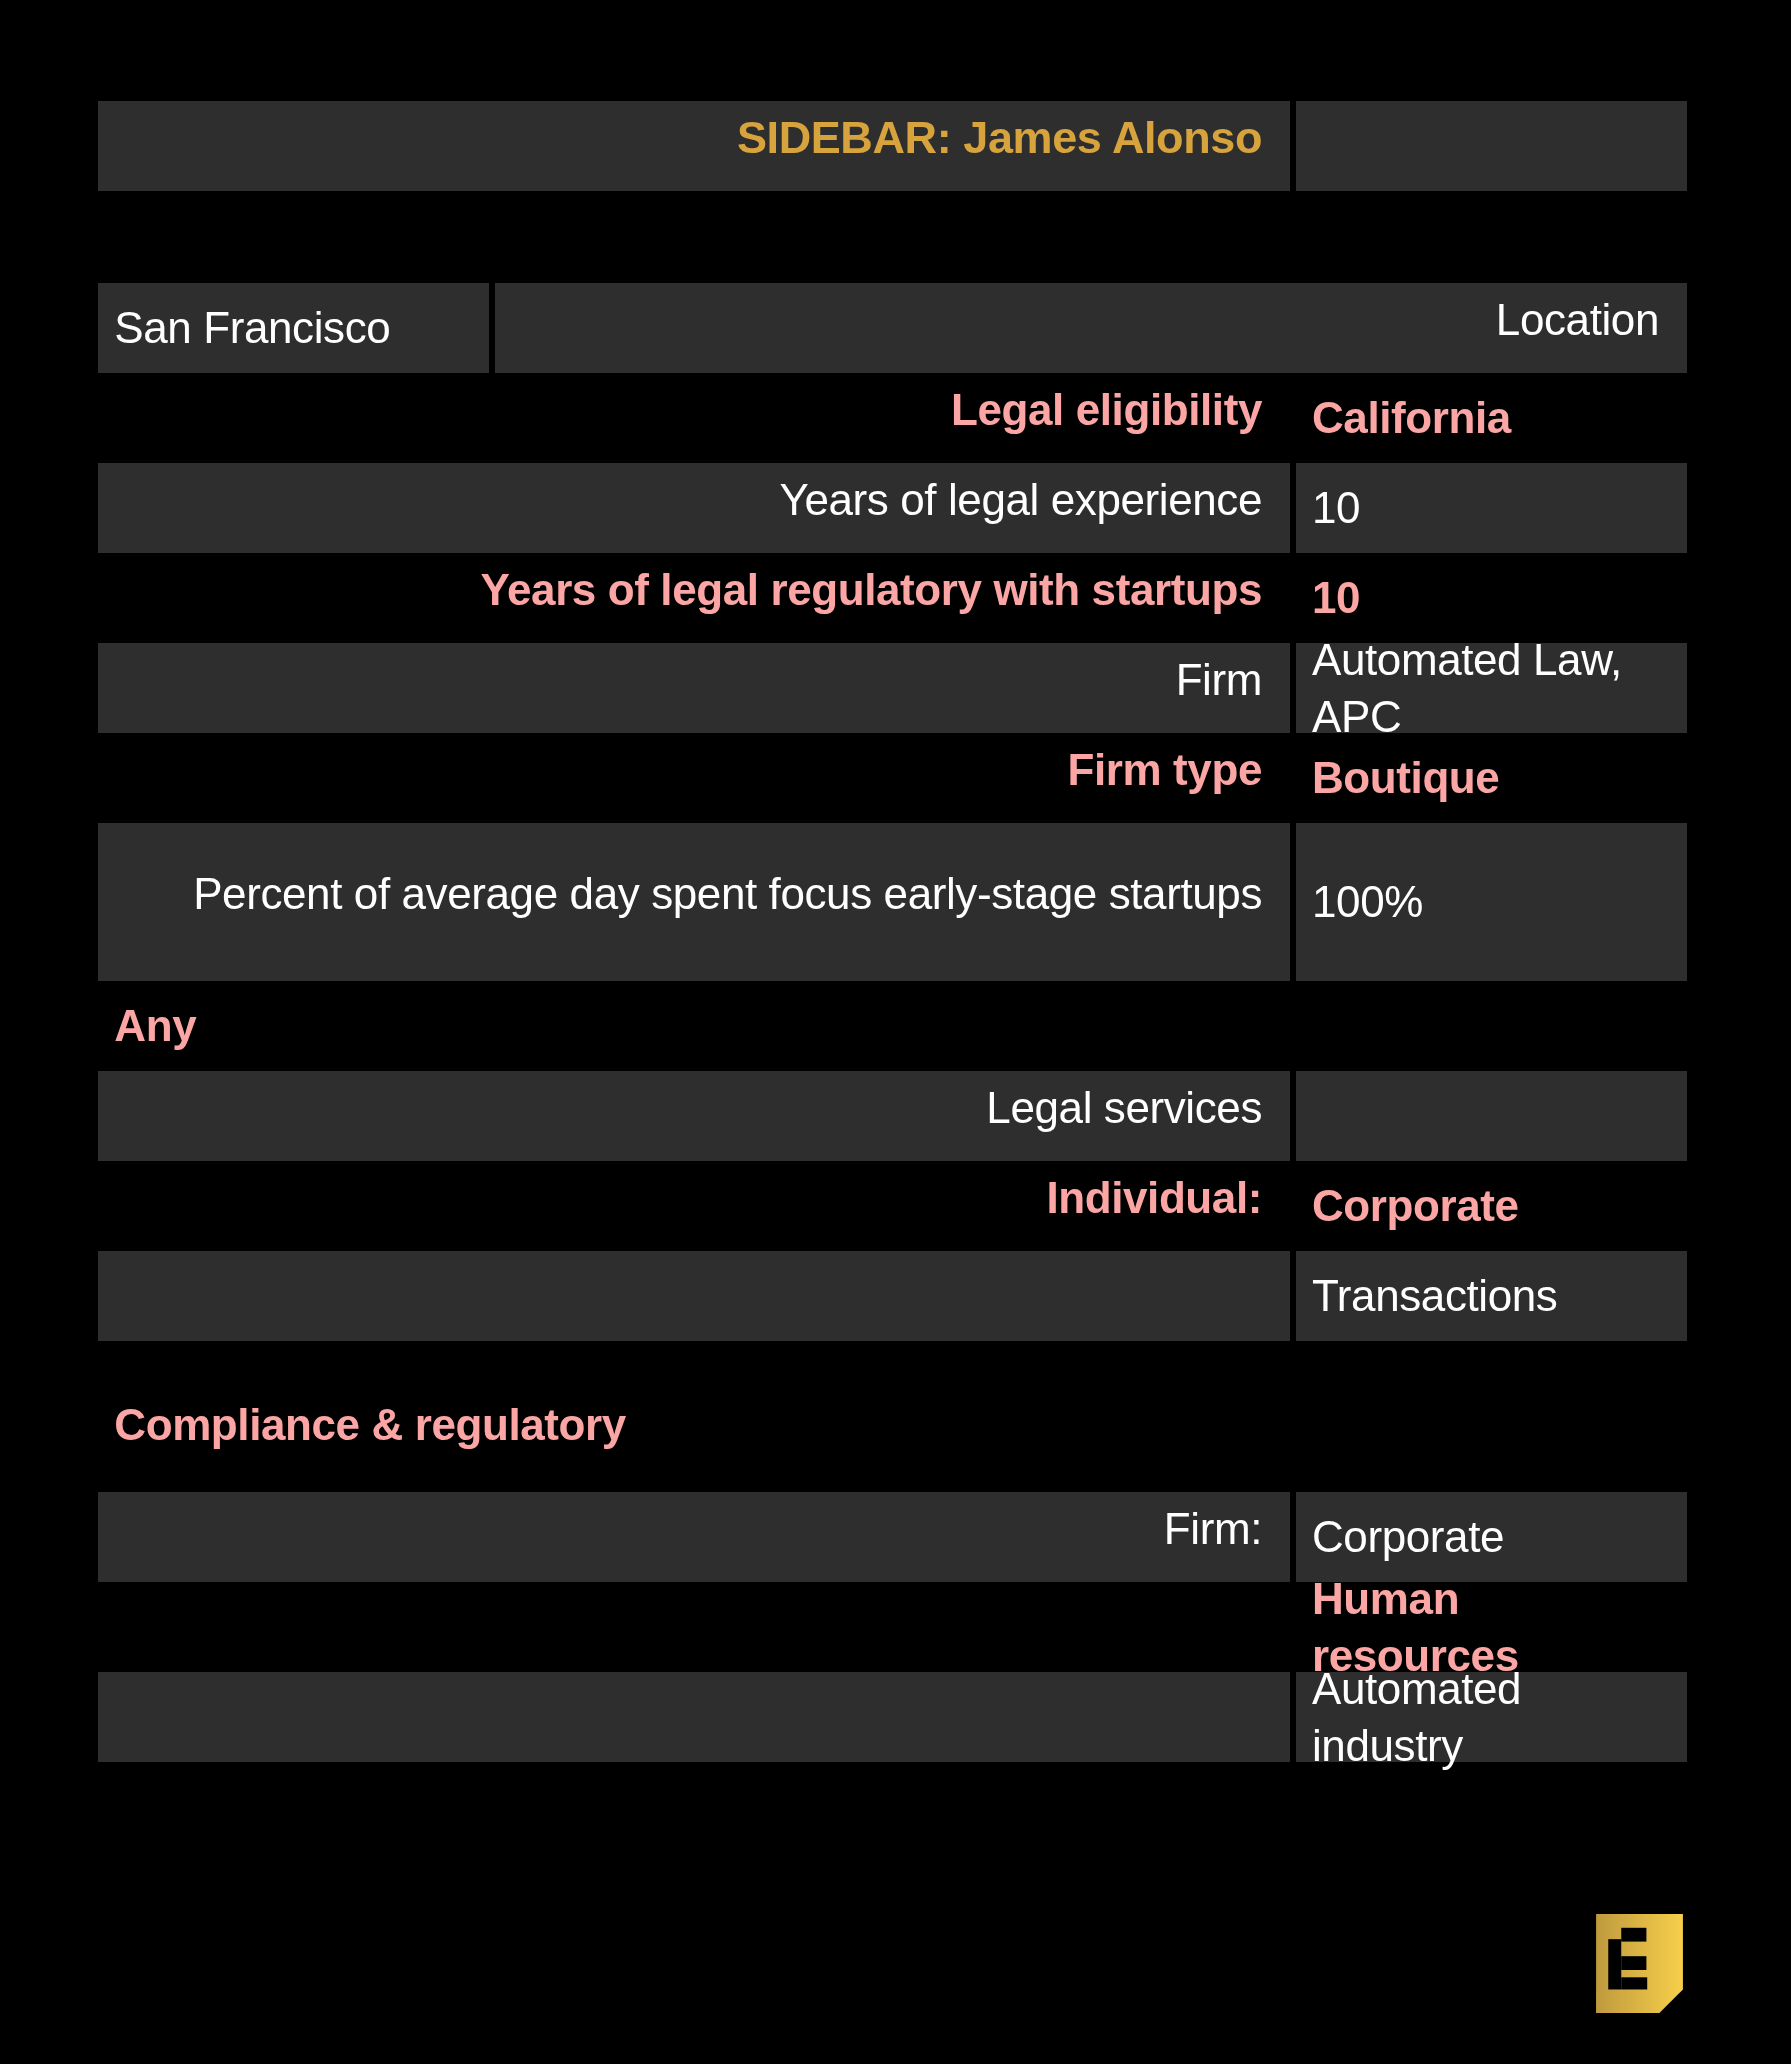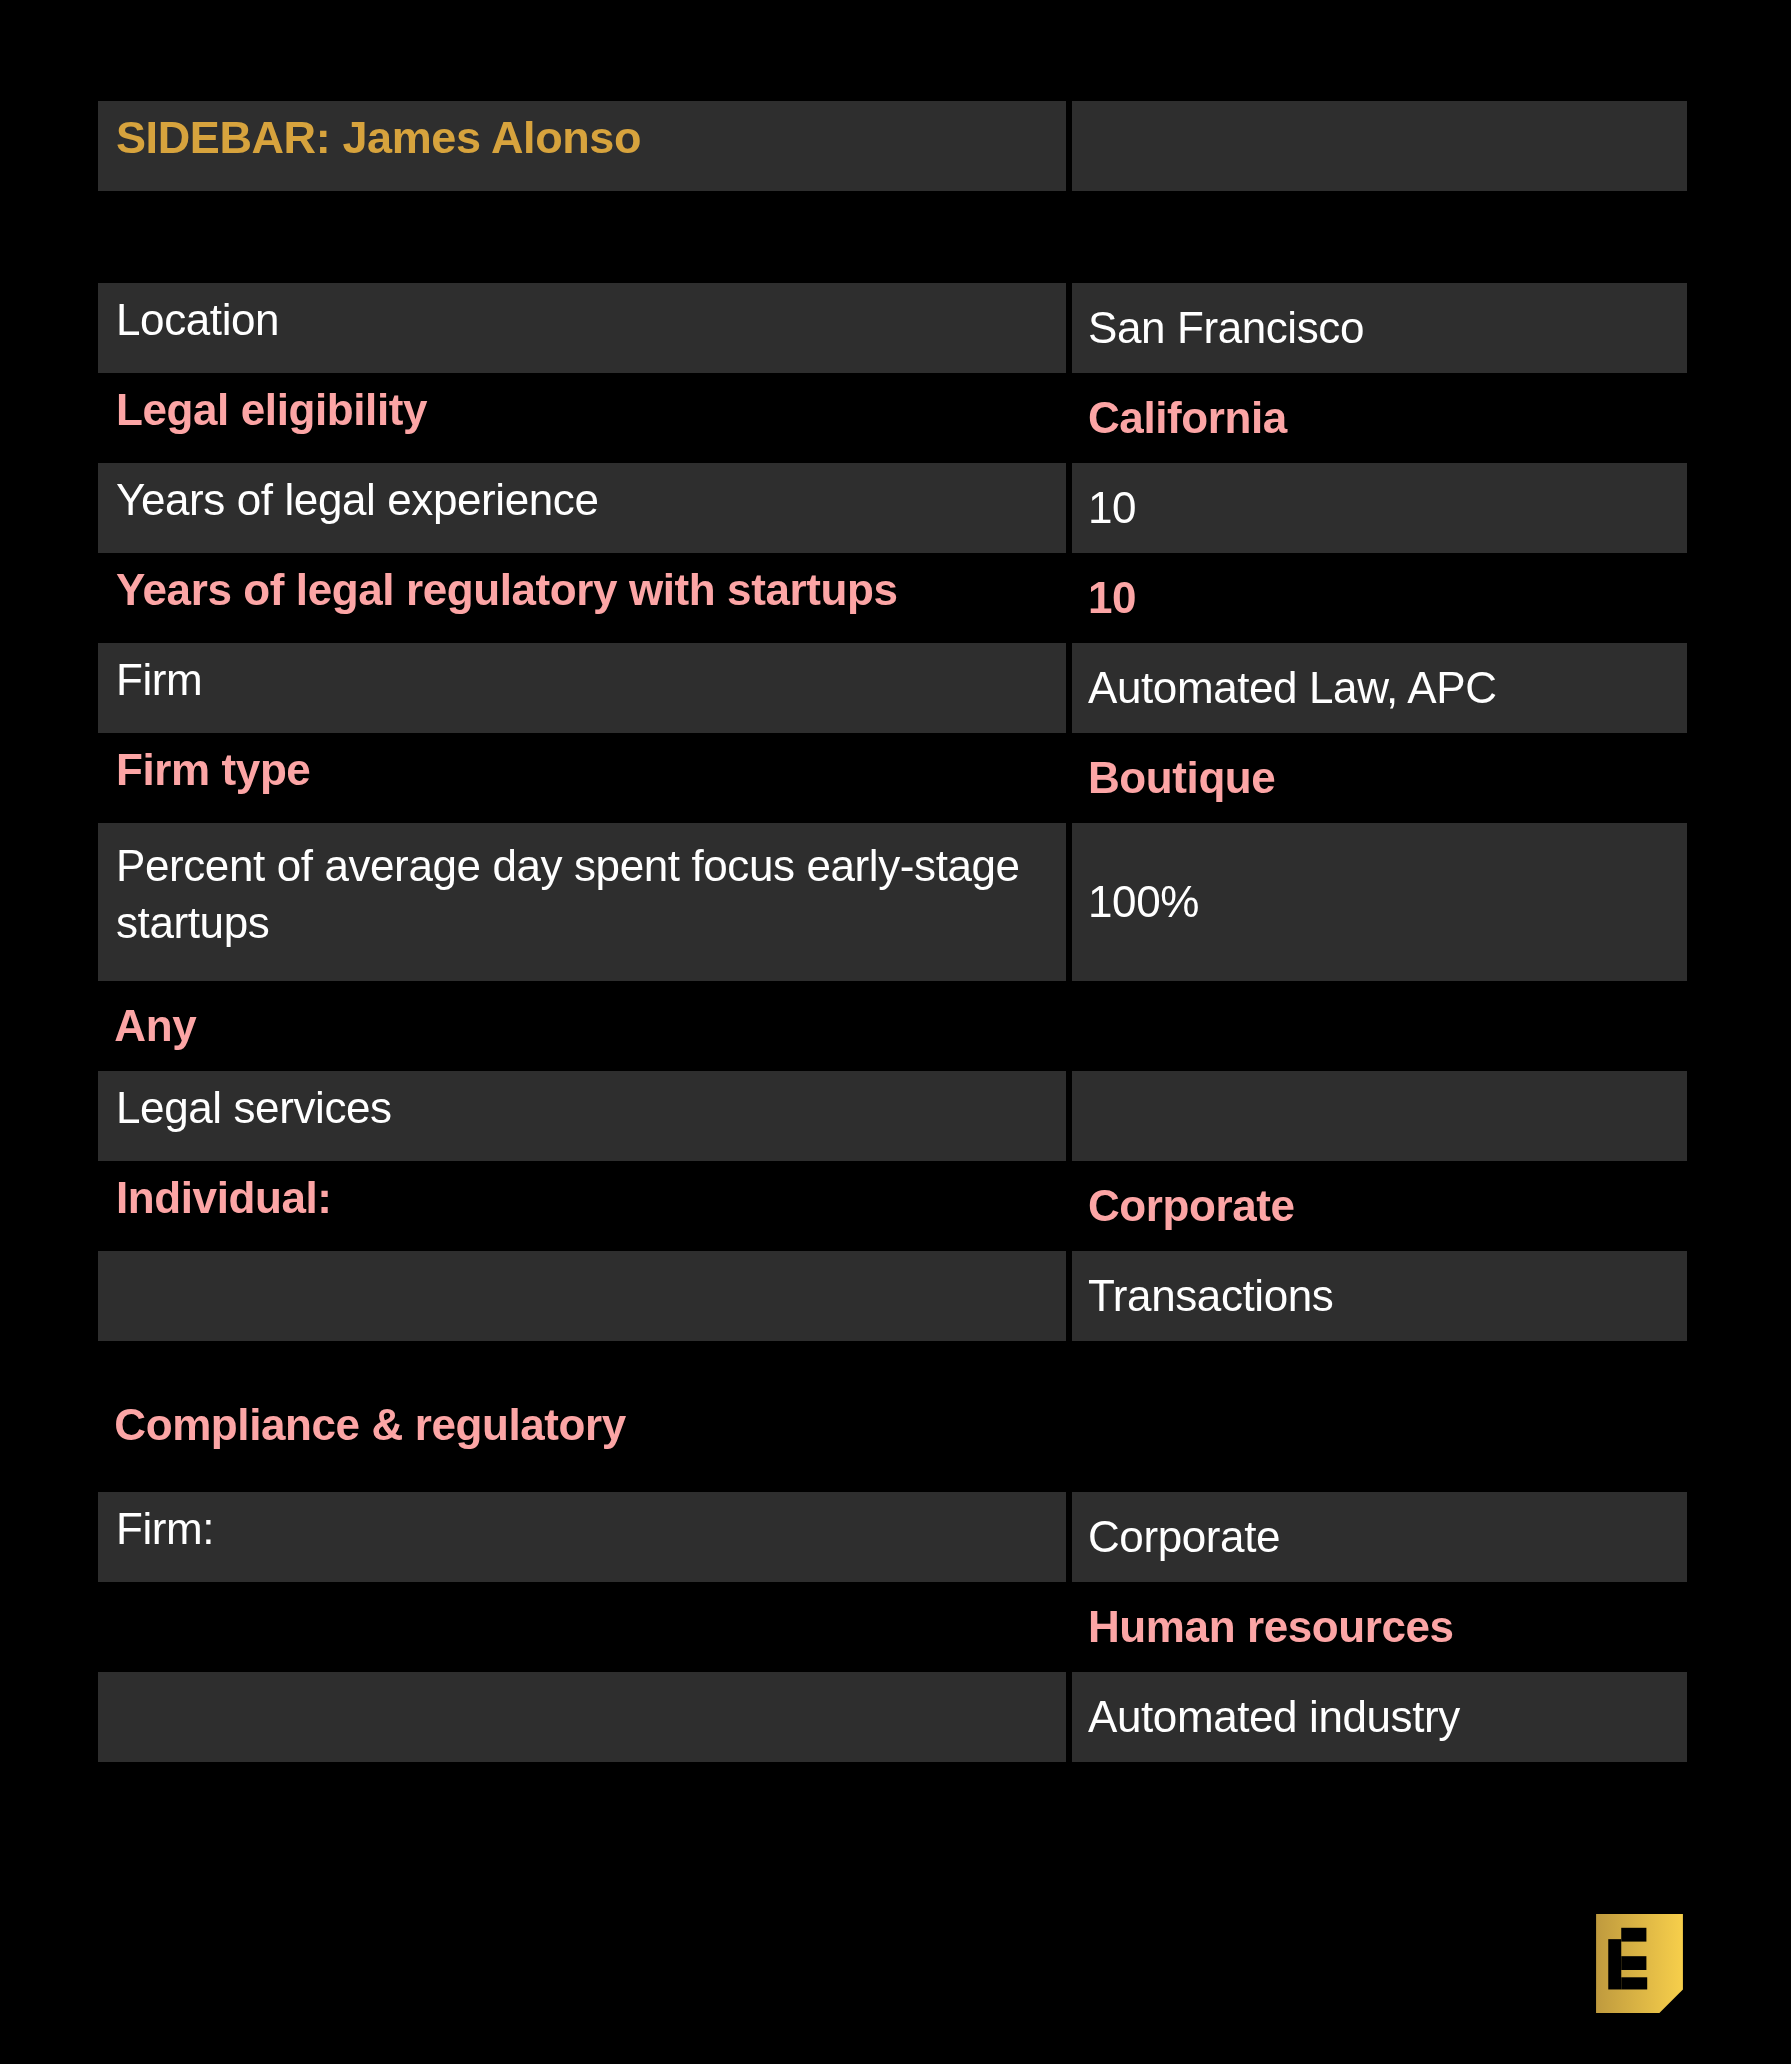--- a/index.html
+++ b/index.html
@@ -26,22 +26,23 @@
   .row.tall-2line-dark { height: 151px; flex-direction: column; }
   .cell {
     display: flex;
     align-items: center;
     box-sizing: border-box;
     font-size: 44px;
     letter-spacing: -0.4px;
     line-height: 1.3;
   }
   .c1 {
-    width: 968px;
+    width: 1192px;
     padding: 0 28px 16px 18px;
+    justify-content: flex-end;
   }
   .c2 {
     flex: 1;
     padding: 0 16.3px;
   }
   .gray-row .cell { background: #2e2e2e; color: #ffffff; }
   .dark-row .cell { background: transparent; color: #fca5a5; font-weight: bold; }
   .header-row { height: 90px; }
   .header-row .cell { background: #2e2e2e; }
   .header-title {
@@ -68,25 +69,25 @@
     <div class="row header-row">
       <div class="cell c1">
         <span class="header-title">SIDEBAR: James Alonso</span>
       </div>
       <div class="cell c2"></div>
     </div>
 
     <div class="header-gap"></div>
 
     <div class="row gray-row">
+      <div class="cell c2">
+          <span>San Francisco</span>
+        </div>
       <div class="cell c1">
           <span>Location</span>
-        </div>
-      <div class="cell c2">
-          <span>San Francisco</span>
         </div>
     </div>
 
     <div class="row dark-row">
       <div class="cell c1">
           <span>Legal eligibility</span>
         </div>
       <div class="cell c2">
           <span>California</span>
         </div>

